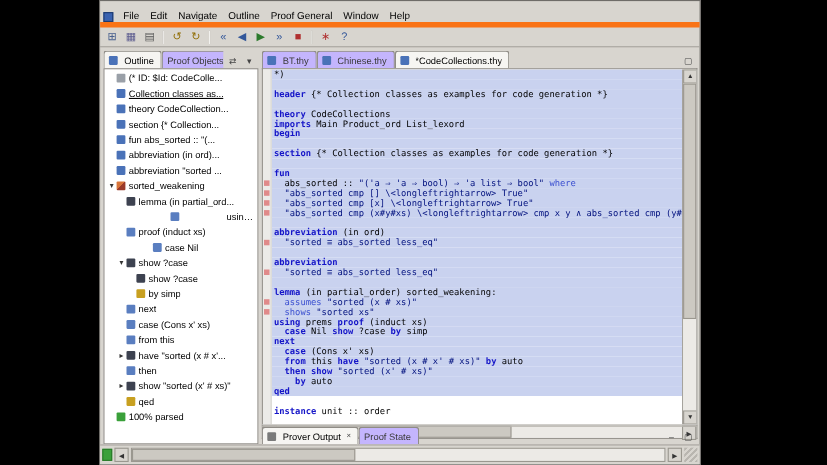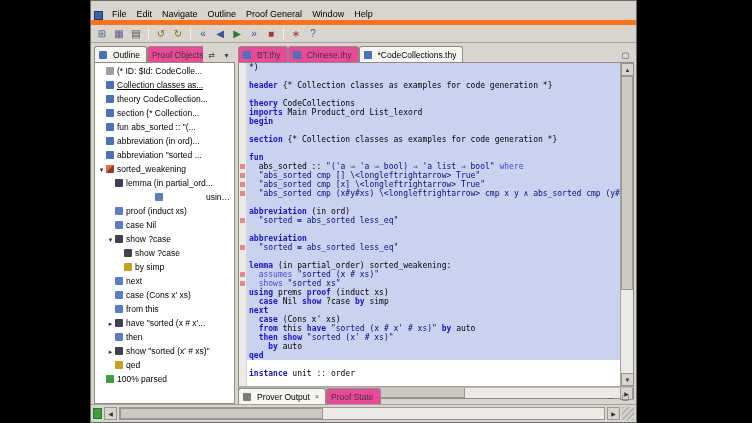--- a/index.html
+++ b/index.html
@@ -13,21 +13,21 @@
   .menu-item{padding:1px 5px;white-space:nowrap}
   
   .toolbar{height:18px;display:flex;align-items:center;padding:0 3px;border-bottom:1px solid #a6a39d;gap:1px}
   .tb-btn{width:16px;height:15px;display:inline-flex;align-items:center;justify-content:center;font-size:10px;line-height:1;border:1px solid transparent;cursor:default}
   .tb-sep{width:1px;height:12px;background:#9a978f;border-right:1px solid #f2f1ee;margin:0 3px;display:inline-block}
   
   .main{position:relative;flex:1;overflow:hidden}
   .left-pane{position:absolute;left:3px;top:2px;width:141px;bottom:0;display:flex;flex-direction:column}
   .pane-tabs{height:17px;display:flex;align-items:flex-end;font-size:8.5px;white-space:nowrap}
   .tabs-list{display:flex;min-width:0;overflow:hidden}
-  .tab{display:inline-flex;align-items:center;gap:3px;padding:2px 6px 2px 4px;height:16px;background:#ec4899;border:1px solid #8f8c86;border-bottom:none;border-radius:3px 3px 0 0;color:#3a3a3a;white-space:nowrap}
+  .tab{display:inline-flex;align-items:center;gap:3px;padding:2px 6px 2px 4px;height:16px;background:#c4b5fd;border:1px solid #8f8c86;border-bottom:none;border-radius:3px 3px 0 0;color:#3a3a3a;white-space:nowrap}
   .tab.active{background:#f6f5f2;color:#000}
   .tab-icon{width:7px;height:7px;border-radius:1px;flex:0 0 7px}
   .tab-label{overflow:hidden;text-overflow:ellipsis}
   .tab-close{font-size:7px;margin-left:2px;color:#444}
   .view-btns{margin-left:auto;display:flex;align-items:center;gap:2px;padding:0 2px}
   .view-btn{width:13px;height:13px;display:inline-flex;align-items:center;justify-content:center;font-size:8px;color:#444;border:1px solid transparent}
   .pane-body{flex:1;background:#fff;border:1px solid #8f8c86;overflow:hidden;padding-top:1px}
   
   .tree-row{display:flex;align-items:center;height:14px;font-size:8.5px;white-space:nowrap;overflow:hidden;color:#000}
   .expander{width:9px;flex:0 0 9px;font-size:7px;line-height:1;text-align:center;color:#333}
@@ -170,21 +170,21 @@
           <div class="tree-row" style="padding-left: 11px; gap: 40px;">
             <span class="expander"></span>
             <span class="ti" data-icon="step"></span>
             <span class="tree-label">using prems</span>
           </div>
           <div class="tree-row" style="padding-left: 11px;">
             <span class="expander"></span>
             <span class="ti" data-icon="step"></span>
             <span class="tree-label">proof (induct xs)</span>
           </div>
-          <div class="tree-row" style="padding-left: 11px;">
+          <div class="tree-row" style="padding-left: 11px; margin-left: 24px;">
             <span class="expander"></span>
             <span class="ti" data-icon="step"></span>
             <span class="tree-label">case Nil</span>
           </div>
           <div class="tree-row" style="padding-left: 11px;">
             <span class="expander">▾</span>
             <span class="ti" data-icon="dark"></span>
             <span class="tree-label">show ?case</span>
           </div>
           <div class="tree-row" style="padding-left: 20px;">

